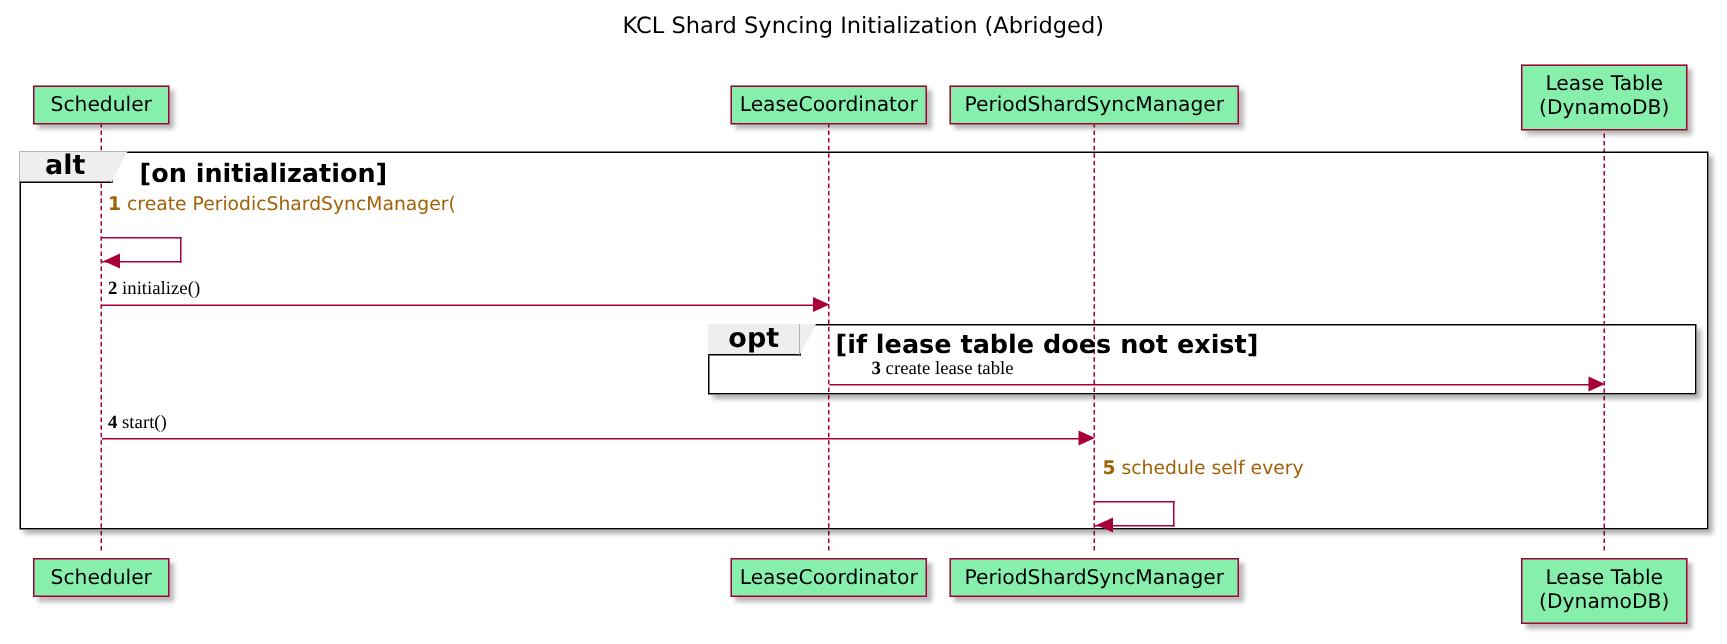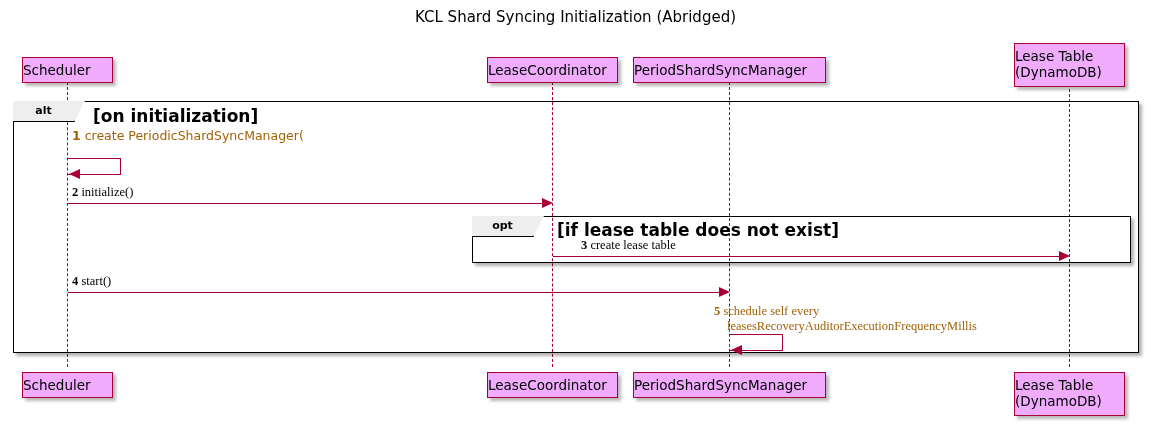--- a/index.html
+++ b/index.html
@@ -26,25 +26,25 @@
     left: 0;
     width: 1151px;
     text-align: center;
     font-size: 15px;
     color: #000000;
     white-space: nowrap;
   }
   
   .participant {
     position: absolute;
-    background: #f0abfc;
+    background: #86efac;
     border: 1.5px solid #A80036;
     color: #000000;
     font-size: 13.5px;
-    text-align: left;
+    text-align: center;
     line-height: 16px;
     box-sizing: border-box;
     padding-top: 4px;
     box-shadow: 3px 3px 3px rgba(0,0,0,0.28);
     z-index: 6;
   }
   .lifeline {
     position: absolute;
     width: 0;
     border-left: 1.5px dashed #A80036;
@@ -58,21 +58,21 @@
     box-sizing: border-box;
     box-shadow: 3px 3px 3px rgba(0,0,0,0.3);
     z-index: 3;
   }
   .frag-label {
     position: absolute;
     background: #EEEEEE;
     border-right: 1.6px solid #000000;
     border-bottom: 1.6px solid #000000;
     box-sizing: border-box;
-    font-size: 11px;
+    font-size: 18px;
     font-weight: bold;
     color: #000000;
     text-align: center;
     line-height: 20px;
     z-index: 4;
   }
   .frag-label .pent {
     position: absolute;
     right: -11px;
     top: 0;
@@ -217,21 +217,20 @@
   <div class="msg-line" style="left:553px; top:256px; width:507px;"></div>
   <div class="arrow-r" style="left:1059px; top:251px;"></div>
 
   <div class="msg-text" style="left:72px; top:274px;">
     <span class="msg-num">4</span>
     <span>start()</span>
   </div>
   <div class="msg-line" style="left:68px; top:292px; width:652px;"></div>
   <div class="arrow-r" style="left:719px; top:287px;"></div>
 
-  <div class="msg-multiline" style="left:714px; top:304px;font-family:Liberation Serif, serif;">
+  <div class="msg-multiline" style="left:735px; top:304px;">
     <span class="msg-num">5</span>
     <span>schedule self every</span>
-    <span class="indent2">leasesRecoveryAuditorExecutionFrequencyMillis</span>
   </div>
   <div class="self-box" style="left:730px; top:334px; width:53px; height:17px;"></div>
   <div class="arrow-l" style="left:731px; top:345px;"></div>
 
 </div>
 
 </body></html>

